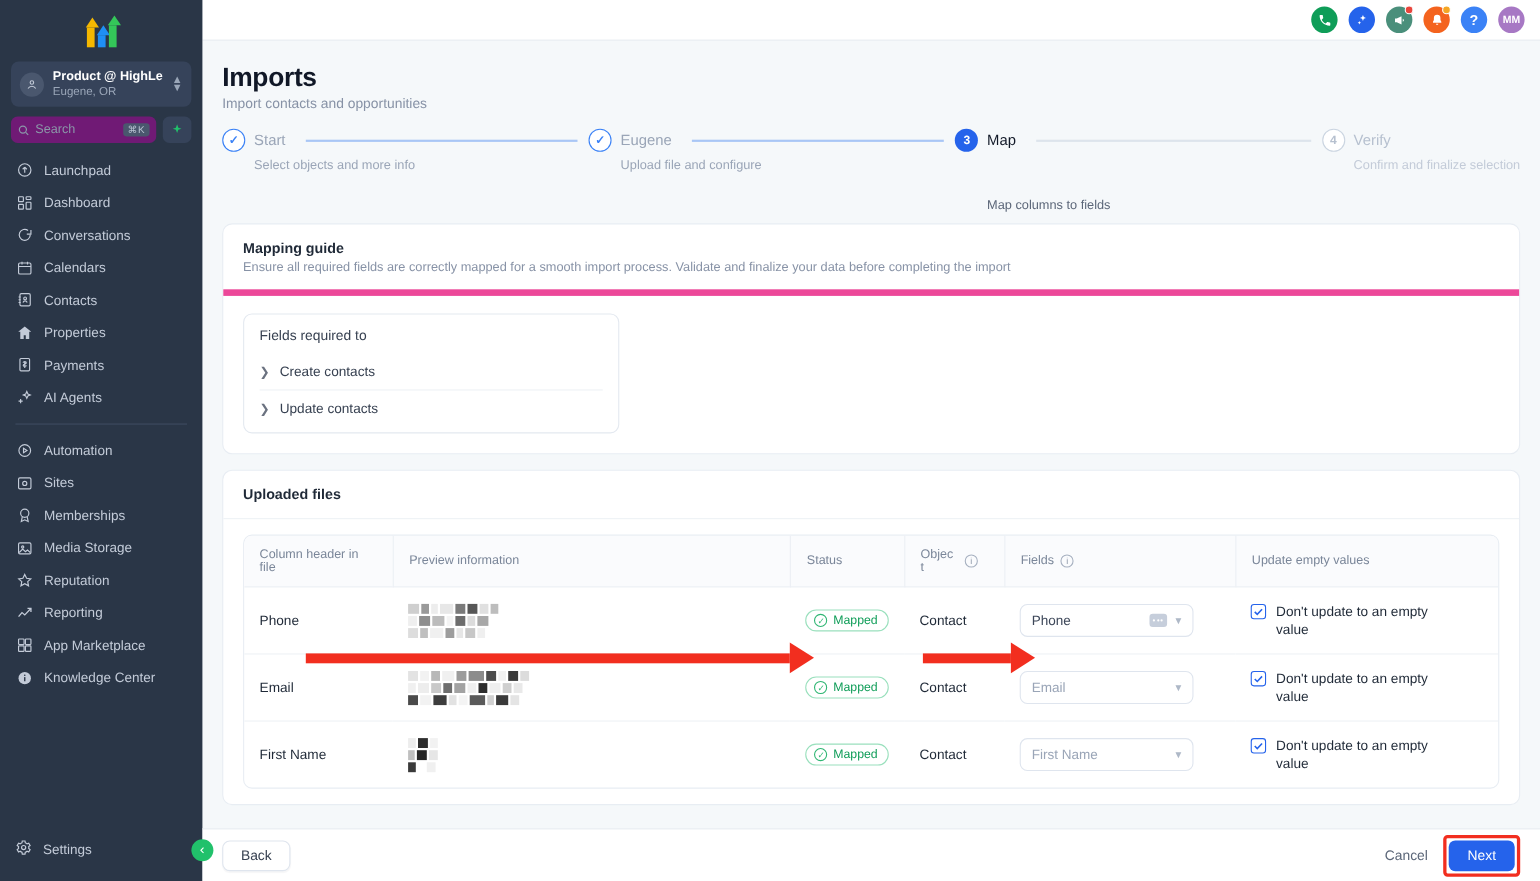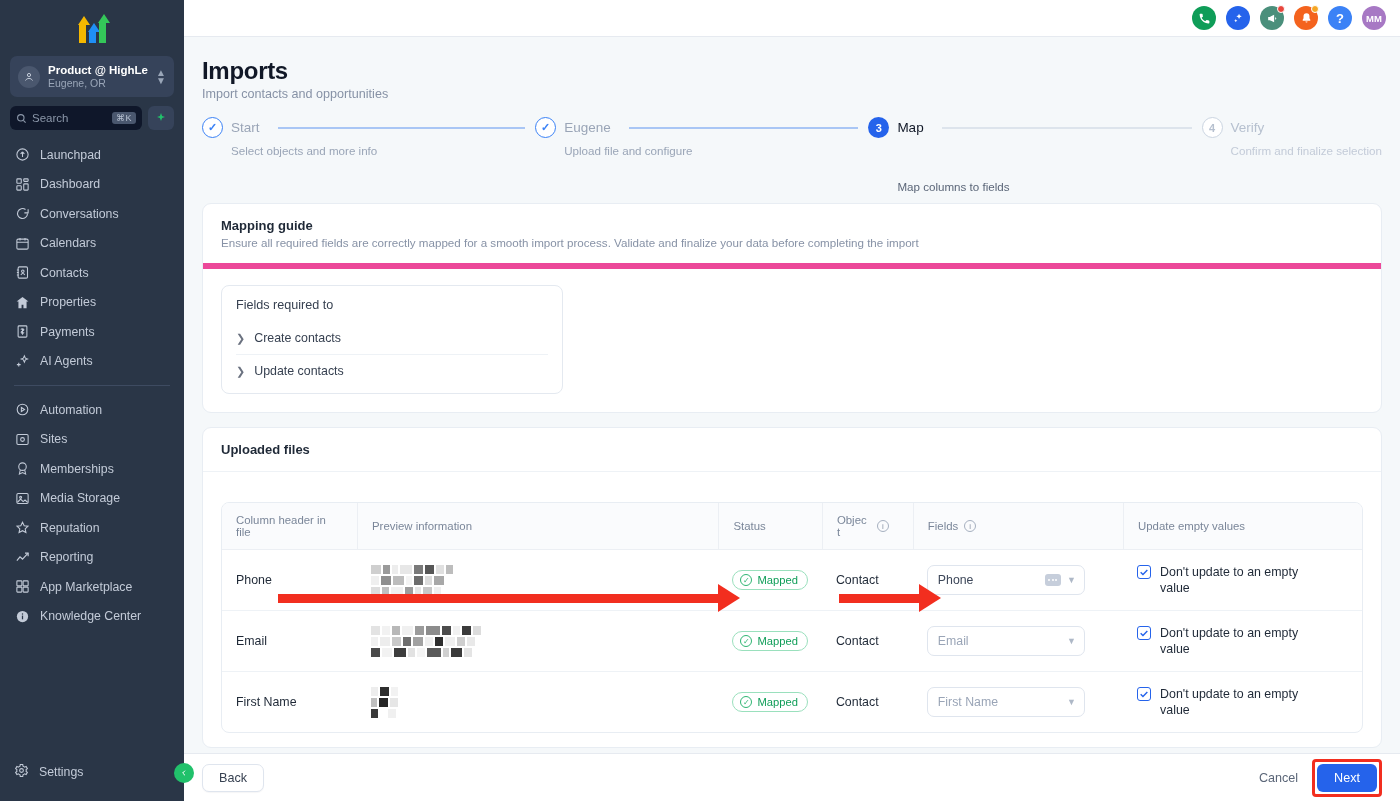--- a/index.html
+++ b/index.html
@@ -36,21 +36,21 @@
     width: 22px; height: 22px; border-radius: 50%; background: #4a576e;
     display:flex; align-items:center; justify-content:center; flex: 0 0 22px;
   }
   .ws-text { flex: 1; min-width: 0; }
   .ws-name { color: #fff; font-size: 11.5px; font-weight: 600; line-height: 14px; white-space:nowrap; overflow:hidden;}
   .ws-loc  { color: #9aa6b8; font-size: 10.5px; line-height: 13px; }
   .ws-chev { color:#9aa6b8; font-size:10px; line-height:8px; text-align:center;}
 
   .search-row { display:flex; gap:6px; margin: 9px 10px 0 10px; }
   .search-box {
-    flex: 1; background: #0f172a; border-radius: 6px; height: 24px;
+    flex: 1; background: #701a75; border-radius: 6px; height: 24px;
     display:flex; align-items:center; padding: 0 6px; gap: 5px;
   }
   .search-ph { color:#8b97a9; font-size: 11.5px; flex:1; }
   .kbd { background:#4a576e; color:#b7c1d1; font-size:9px; border-radius:3px; padding:1px 4px; letter-spacing:.5px;}
   .spark-btn {
     width: 26px; height: 24px; background:#36435a; border-radius:6px;
     display:flex; align-items:center; justify-content:center; cursor:pointer;
   }
 
   .nav { margin-top: 10px; flex: 1; overflow: hidden; }
@@ -499,21 +499,21 @@
               <span>Update contacts</span>
             </div>
           </div>
         </div>
       </section>
 
       <section class="card" style="padding-bottom:14px;">
         <div class="card-head" style="border-bottom:1px solid #eef2f6;">
           <div class="card-title">Uploaded files</div>
         </div>
-        <div class="tbl-wrap" style="margin-top:30px;">
+        <div class="tbl-wrap" style="margin-top:14px;">
           <table class="tbl">
             <thead>
               <tr>
                 <th class="col-h"><span>Column header in file</span></th>
                 <th class="col-p"><span>Preview information</span></th>
                 <th class="col-s"><span>Status</span></th>
                 <th class="col-o">
                   <div class="th-flex">
                       <span style="max-width:34px;display:inline-block">Objec t</span>
                       <i class="info-i">i</i>

